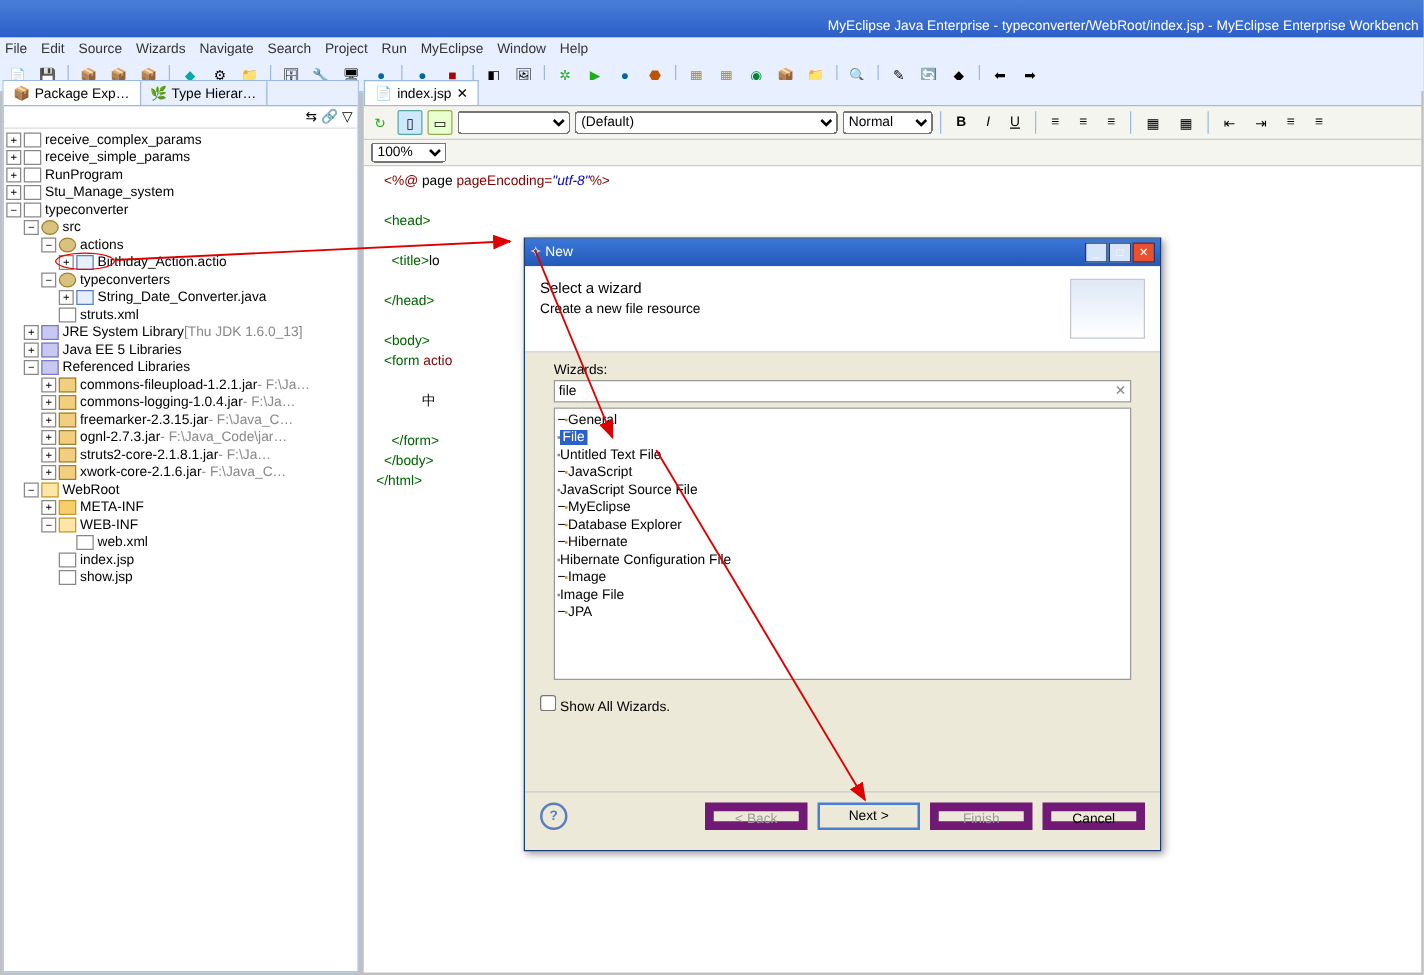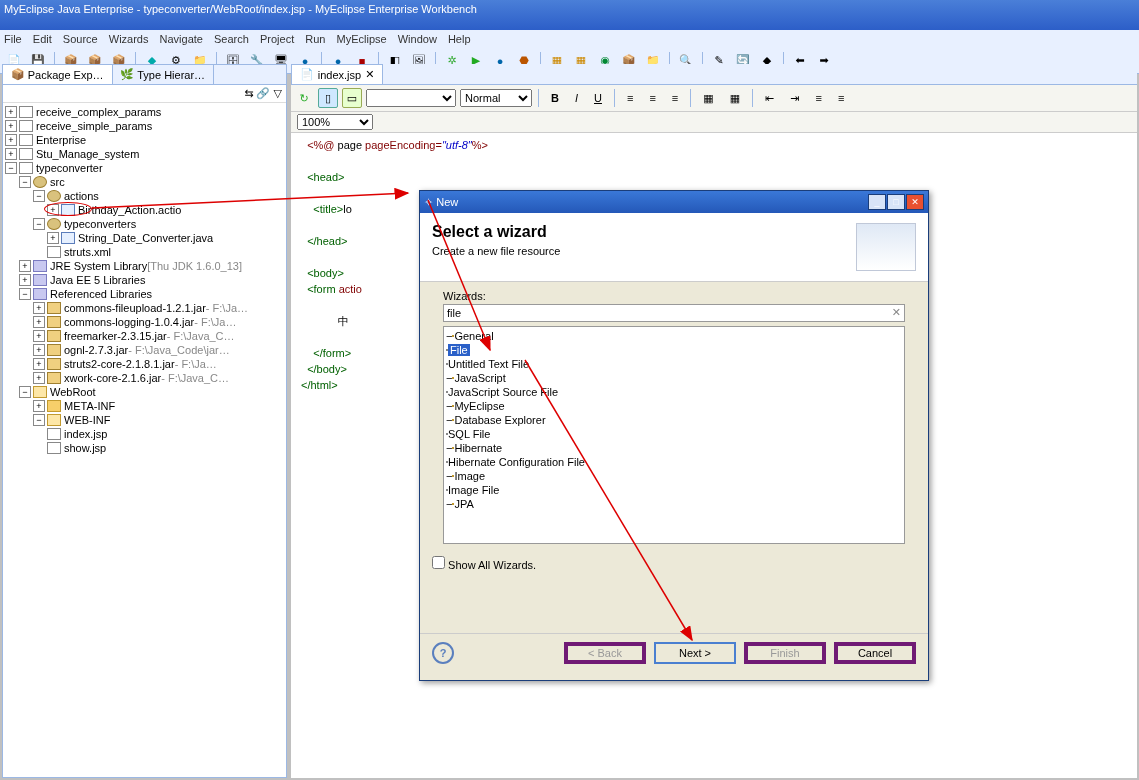--- a/index.html
+++ b/index.html
@@ -1,17 +1,17 @@
 <!DOCTYPE html>
 <html><head>
 <meta charset="utf-8">
 <style>
 * { box-sizing: border-box; margin: 0; padding: 0; font-family: "Tahoma", "SimSun", sans-serif; font-size: 11px; }
 body { background: #c0c0c0; width: 1139px; height: 780px; position: relative; overflow: hidden; }
-.titlebar { background: linear-gradient(#4a7fd8, #2c5ec8); color: #fff; height: 30px; line-height: 18px; padding: 0 4px; font-size: 11px; }
+.titlebar { background: linear-gradient(#4a7fd8, #2c5ec8); color: #fff; height: 30px; line-height: 18px; padding: 12px 4px; font-size: 11px; text-align: right; }
 .menubar { background: #e8f0ff; height: 18px; line-height: 18px; padding: 0 4px; color: #333; }
 .menubar span { margin-right: 8px; cursor: pointer; }
 .toolbar { background: #e8f0ff; height: 26px; border-bottom: 1px solid #9cb8e4; display: flex; align-items: center; padding: 0 4px; gap: 4px; }
 .tb-btn { width: 20px; height: 20px; display: inline-flex; align-items: center; justify-content: center; border: 1px solid transparent; border-radius: 2px; }
 .sep { width: 1px; height: 18px; background: #9cb8e4; margin: 0 2px; }
 .workarea { display: flex; position: absolute; top: 62px; bottom: 0; left: 0; right: 0; }
 .sidebar { width: 285px; background: #fff; border: 1px solid #9cb8e4; margin: 2px; display: flex; flex-direction: column; }
 .view-tabs { display: flex; background: #e8f0ff; border-bottom: 1px solid #9cb8e4; }
 .view-tab { padding: 3px 8px; border-right: 1px solid #9cb8e4; display: flex; align-items: center; gap: 3px; }
 .view-tab.active { background: #fff; }
@@ -48,21 +48,21 @@
 .dlg-head .bigic { width: 60px; height: 48px; background: linear-gradient(#dfe8f5,#fff); border: 1px solid #c0c8d8; }
 .dlg-body { padding: 8px 23px; }
 .dlg-body label { display: block; margin-bottom: 2px; }
 .dlg-body input[type="text"] { width: 100%; height: 18px; border: 1px solid #999; padding: 0 3px; font-size: 11px; }
 .wiz-tree { height: 218px; border: 1px solid #999; background: #fff; margin-top: 4px; overflow-y: scroll; padding: 2px; }
 .wt { white-space: nowrap; padding: 1px 0; display: flex; align-items: center; }
 .wt.sel span.lbl { background: #2a60c8; color: #fff; padding: 0 2px; }
 .dlg-check { padding: 4px 12px; }
 .dlg-btns { position: absolute; bottom: 8px; left: 0; right: 0; padding: 8px 12px; border-top: 1px solid #ccc; display: flex; align-items: center; gap: 8px; justify-content: flex-end; }
 .dlg-btns .help { width: 22px; height: 22px; border: 2px solid #5a7fbe; border-radius: 50%; color: #5a7fbe; text-align: center; line-height: 18px; font-weight: bold; margin-right: auto; }
-.dlg-btns button { width: 82px; height: 22px; border: 4px solid #701a75; background: #ece9d8; }
+.dlg-btns button { width: 82px; height: 22px; border: 7px solid #701a75; background: #ece9d8; }
 .dlg-btns button:disabled { color: #999; }
 .dlg-btns button.default { border: 2px solid #4a7fd0; }
 
 .arrow-svg { position: absolute; left: 0; top: 0; width: 1139px; height: 780px; pointer-events: none; }
 .src-circle { position: absolute; left: 44px; top: 202px; width: 48px; height: 14px; border: 1px solid #d00; border-radius: 50%; pointer-events:none; }
 </style>
 </head>
 <body>
 
 <div class="titlebar">
@@ -149,21 +149,21 @@
           <span>receive_complex_params</span>
         </div>
       <div class="tn">
           <span class="tw">+</span>
           <span class="ic proj"></span>
           <span>receive_simple_params</span>
         </div>
       <div class="tn">
           <span class="tw">+</span>
           <span class="ic proj"></span>
-          <span>Enterprise</span>
+          <span>RunProgram</span>
         </div>
       <div class="tn">
           <span class="tw">+</span>
           <span class="ic proj"></span>
           <span>Stu_Manage_system</span>
         </div>
       <div class="tn">
           <span class="tw">−</span>
           <span class="ic proj"></span>
           <span>typeconverter</span>
@@ -257,20 +257,25 @@
         </div>
       <div class="tn indent2">
           <span class="tw">+</span>
           <span class="ic folder"></span>
           <span>META-INF</span>
         </div>
       <div class="tn indent2">
           <span class="tw">−</span>
           <span class="ic folder-open"></span>
           <span>WEB-INF</span>
+        </div>
+      <div class="tn indent3">
+          <span style="width:14px;display:inline-block"></span>
+          <span class="ic xml"></span>
+          <span>web.xml</span>
         </div>
       <div class="tn indent2">
           <span style="width:14px;display:inline-block"></span>
           <span class="ic xml"></span>
           <span>index.jsp</span>
         </div>
       <div class="tn indent2">
           <span style="width:14px;display:inline-block"></span>
           <span class="ic xml"></span>
           <span>show.jsp</span>
@@ -284,40 +289,41 @@
           <span>📄</span>
           <span>index.jsp</span>
           <span>✕</span>
         </div>
     </div>
     <div class="ed-tools">
       <span class="tb-btn" style="color:#2a2">↻</span>
       <span class="tb-btn" style="background:#cfe8ff;border:1px solid #5a9">▯</span>
       <span class="tb-btn" style="background:#e8ffcf;border:1px solid #9a5">▭</span>
       <select style="width:90px"></select>
+      <select style="width:210px"><option>(Default)</option></select>
       <select style="width:72px"><option>Normal</option></select>
       <span class="sep"></span>
       <b class="btxt">B</b>
       <i class="btxt">I</i>
       <u class="btxt">U</u>
       <span class="sep"></span>
       <span class="btxt">≡</span>
       <span class="btxt">≡</span>
       <span class="btxt">≡</span>
       <span class="sep"></span>
       <span class="btxt">▦</span>
       <span class="btxt">▦</span>
       <span class="sep"></span>
       <span class="btxt">⇤</span>
       <span class="btxt">⇥</span>
       <span class="btxt">≡</span>
       <span class="btxt">≡</span>
     </div>
     <div style="padding:2px 6px;background:#f5f5f0;border-bottom:1px solid #ccc">
-      <select style="width:76px"><option>100%</option></select>
+      <select style="width:60px"><option>100%</option></select>
     </div>
     <div class="code-area">
       <div>&nbsp;&nbsp;<span class="dir">&lt;%@</span> <span class="txt">page</span> <span class="attr">pageEncoding=</span><span class="str">"utf-8"</span><span class="dir">%&gt;</span></div>
       <div>&nbsp;</div>
       <div>&nbsp;&nbsp;<span class="tag">&lt;head&gt;</span></div>
       <div>&nbsp;</div>
       <div>&nbsp;&nbsp;&nbsp;&nbsp;<span class="tag">&lt;title&gt;</span><span class="txt">lo</span></div>
       <div>&nbsp;</div>
       <div>&nbsp;&nbsp;<span class="tag">&lt;/head&gt;</span></div>
       <div>&nbsp;</div>
@@ -337,21 +343,21 @@
   <div class="dlg-title">
     <span><span>✧</span> <span>New</span></span>
     <span class="dlg-winbtns">
       <span class="winbtn">_</span>
       <span class="winbtn">□</span>
       <span class="winbtn close">✕</span>
     </span>
   </div>
   <div class="dlg-head">
     <div>
-      <div style="font-weight:bold;font-size:16px">Select a wizard</div>
+      <div style="font-weight:normal;font-size:12px">Select a wizard</div>
       <div style="margin-top:4px">Create a new file resource</div>
     </div>
     <div class="bigic"></div>
   </div>
   <div class="dlg-body">
     <label>Wizards:</label>
     <div style="position:relative">
       <input type="text" value="file" style="">
       <span style="position:absolute;right:4px;top:2px;color:#888">✕</span>
     </div>
@@ -380,24 +386,20 @@
         </div>
       <div class="wt indent1">
           <span class="tw">−</span>
           <span class="ic folder-open"></span>
           <span class="lbl">MyEclipse</span>
         </div>
       <div class="wt indent2">
           <span class="tw">−</span>
           <span class="ic folder-open"></span>
           <span class="lbl">Database Explorer</span>
-        </div>
-      <div class="wt indent4">
-          <span class="ic xml"></span>
-          <span class="lbl">SQL File</span>
         </div>
       <div class="wt indent2">
           <span class="tw">−</span>
           <span class="ic folder-open"></span>
           <span class="lbl">Hibernate</span>
         </div>
       <div class="wt indent4">
           <span class="ic xml"></span>
           <span class="lbl">Hibernate Configuration File</span>
         </div>

